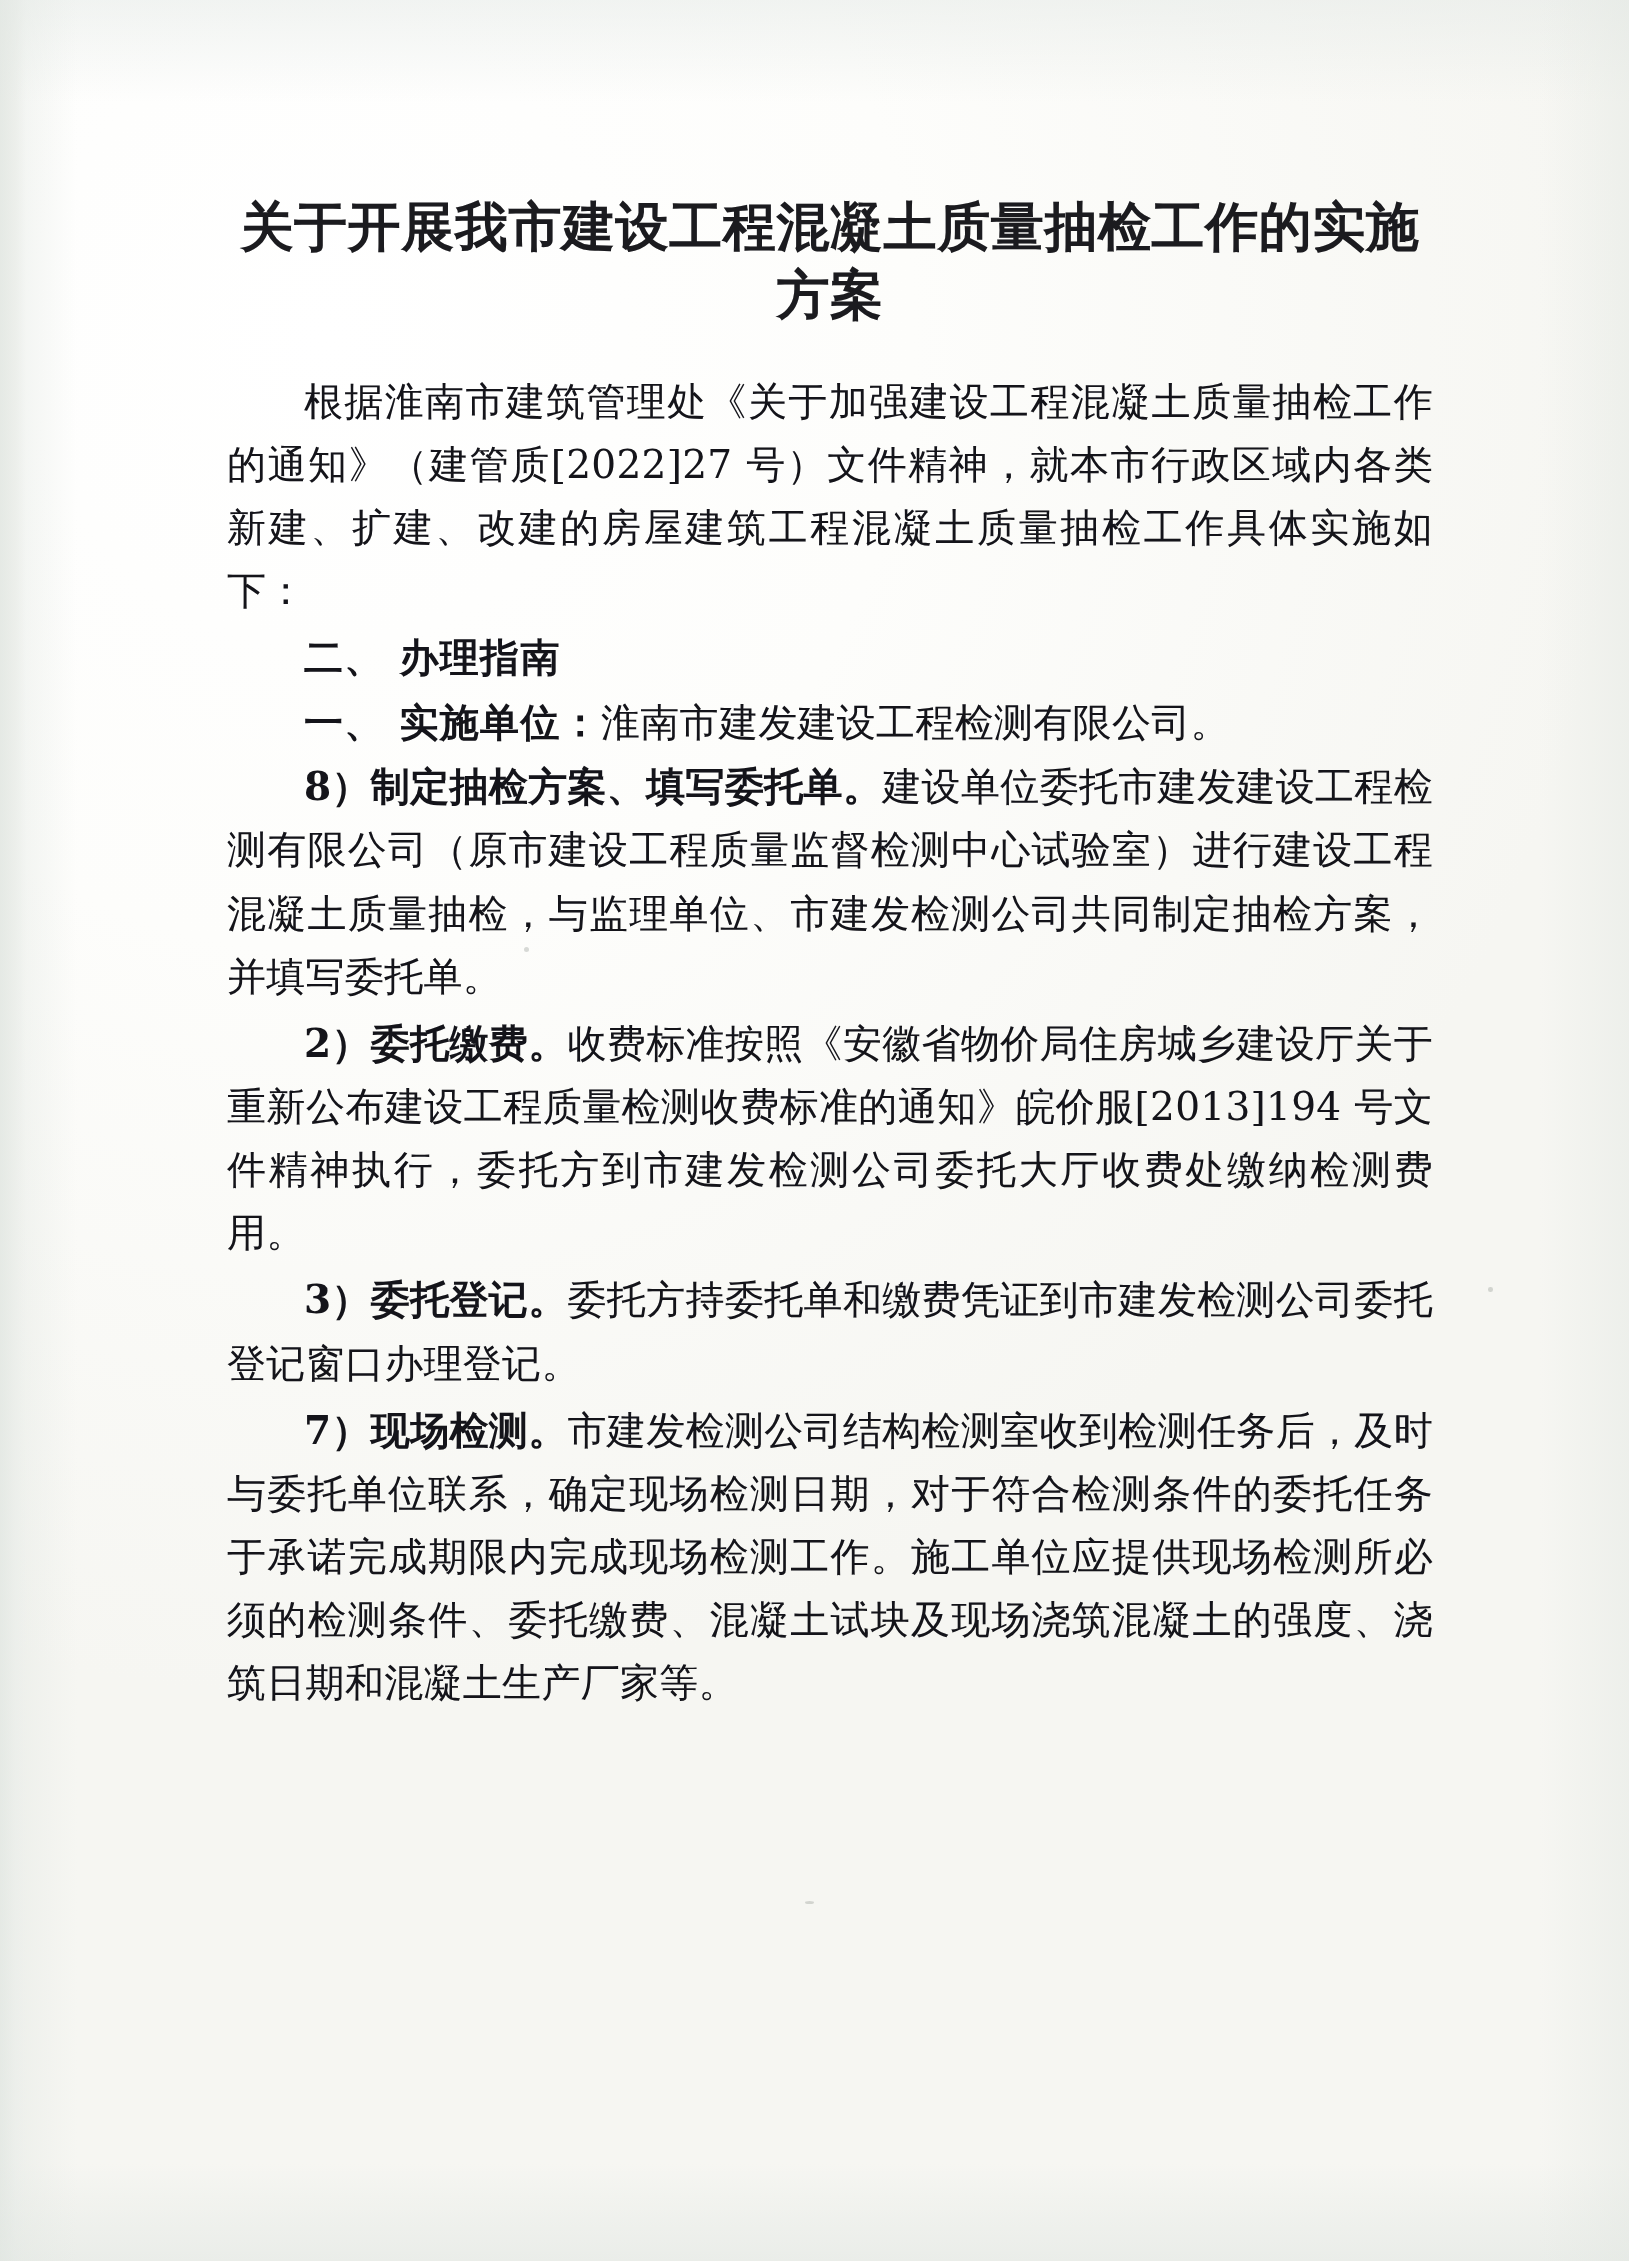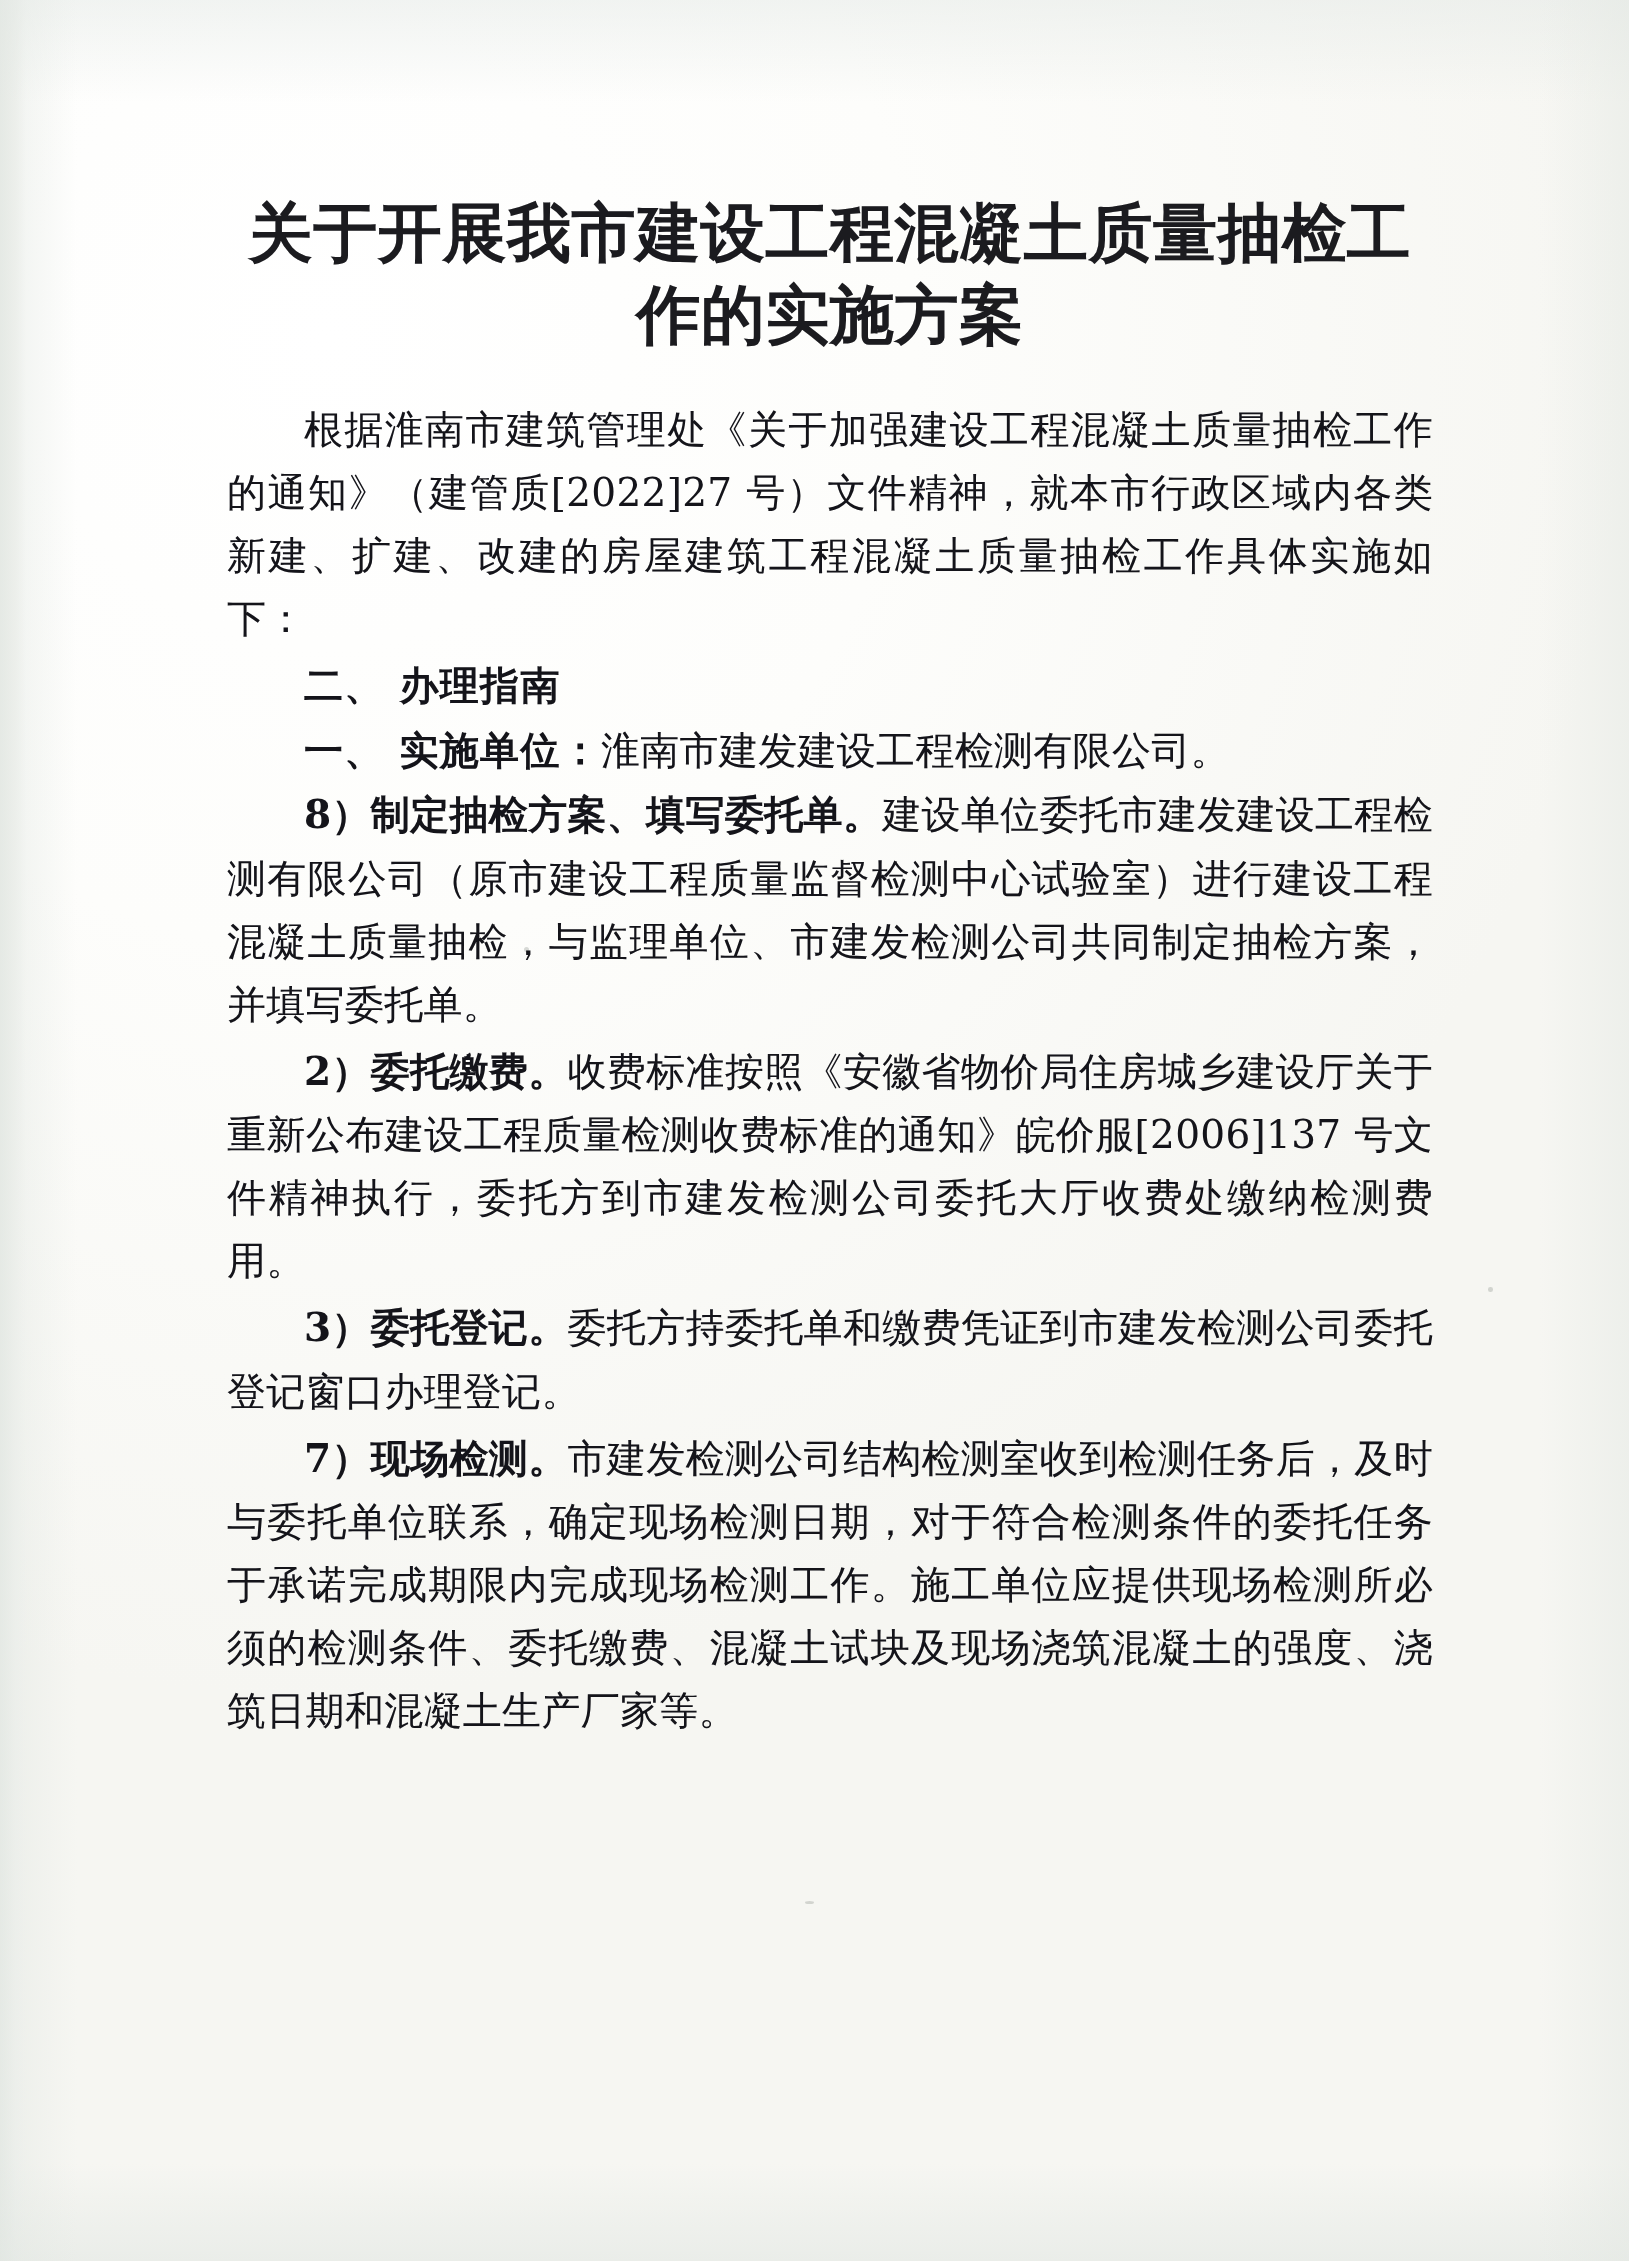--- a/index.html
+++ b/index.html
@@ -42,21 +42,21 @@
   }
   .content {
     position: absolute;
     left: 227px;
     top: 193px;
     width: 1206px;
   }
   .doc-title {
     font-family: "DejaVu Sans", "Liberation Sans", sans-serif;
     font-weight: bold;
-    font-size: 64px;
+    font-size: 53px;
     line-height: 1.28;
     text-align: center;
     color: #1b1b1f;
     letter-spacing: 0.6px;
     margin: 0 0 41px 0;
     text-shadow: 0 0 0.6px rgba(30,30,40,0.25);
   }
   .para {
     font-size: 39px;
     line-height: 1.62;
@@ -112,21 +112,21 @@
 
     <p class="para tight">
       <span class="lead">一、 实施单位：</span><span>淮南市建发建设工程检测有限公司。</span>
     </p>
 
     <p class="para">
       <span class="lead-num">8）制定抽检方案、填写委托单。</span><span>建设单位委托市建发建设工程检测有限公司（原市建设工程质量监督检测中心试验室）进行建设工程混凝土质量抽检，与监理单位、市建发检测公司共同制定抽检方案，并填写委托单。</span>
     </p>
 
     <p class="para">
-      <span class="lead-num">2）委托缴费。</span><span>收费标准按照《安徽省物价局住房城乡建设厅关于重新公布建设工程质量检测收费标准的通知》皖价服[2006]137 号文件精神执行，委托方到市建发检测公司委托大厅收费处缴纳检测费用。</span>
+      <span class="lead-num">2）委托缴费。</span><span>收费标准按照《安徽省物价局住房城乡建设厅关于重新公布建设工程质量检测收费标准的通知》皖价服[2013]194 号文件精神执行，委托方到市建发检测公司委托大厅收费处缴纳检测费用。</span>
     </p>
 
     <p class="para">
       <span class="lead-num">3）委托登记。</span><span>委托方持委托单和缴费凭证到市建发检测公司委托登记窗口办理登记。</span>
     </p>
 
     <p class="para">
       <span class="lead-num">7）现场检测。</span><span>市建发检测公司结构检测室收到检测任务后，及时与委托单位联系，确定现场检测日期，对于符合检测条件的委托任务于承诺完成期限内完成现场检测工作。施工单位应提供现场检测所必须的检测条件、委托缴费、混凝土试块及现场浇筑混凝土的强度、浇筑日期和混凝土生产厂家等。</span>
     </p>
 

